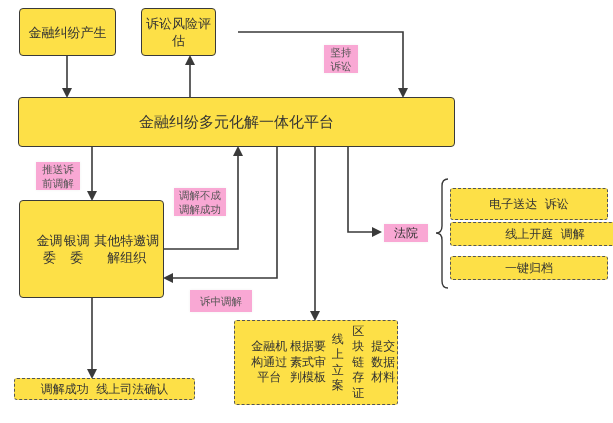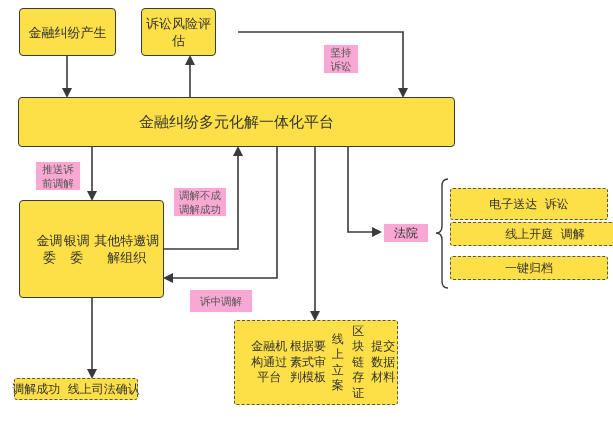--- a/index.html
+++ b/index.html
@@ -62,21 +62,21 @@
 <div class="box solid t15" style="left:18px;top:97px;width:437px;height:50px;">
   <span>金融纠纷多元化解一体化平台</span>
 </div>
 
 <div class="box solid t13 multi" style="left:19px;top:200px;width:145px;height:98px;">
   <span>金调委</span>
   <span>银调委</span>
   <span>其他特邀调解组织</span>
 </div>
 
-<div class="box dashed t12" style="left:14px;top:378px;width:124px;height:22px;">
+<div class="box dashed t12" style="left:14px;top:378px;width:181px;height:22px;">
   <span style="white-space:pre;">调解成功  线上司法确认</span>
 </div>
 
 <div class="box dashed t12 multi" style="left:234px;top:320px;width:164px;height:85px;line-height:15.5px;">
   <span>金融机构通过平台</span>
   <span>根据要素式审判模板</span>
   <span>线上立案</span>
   <span>区块链存证</span>
   <span>提交数据材料</span>
 </div>

